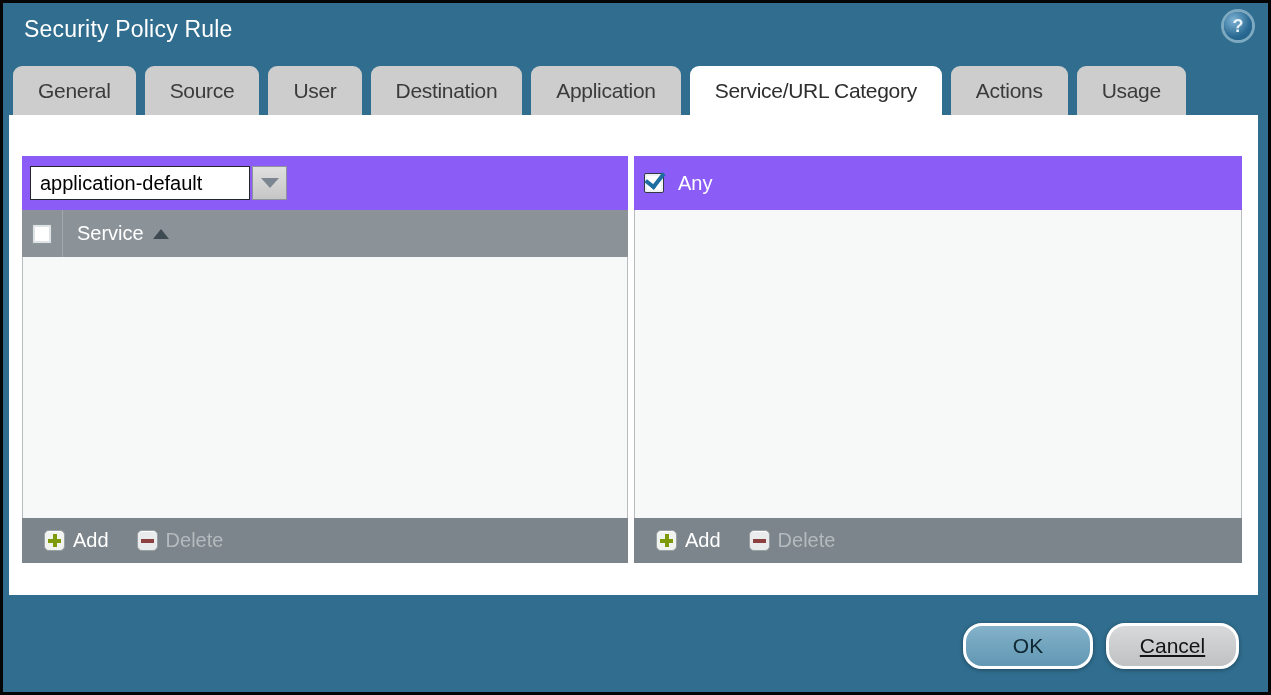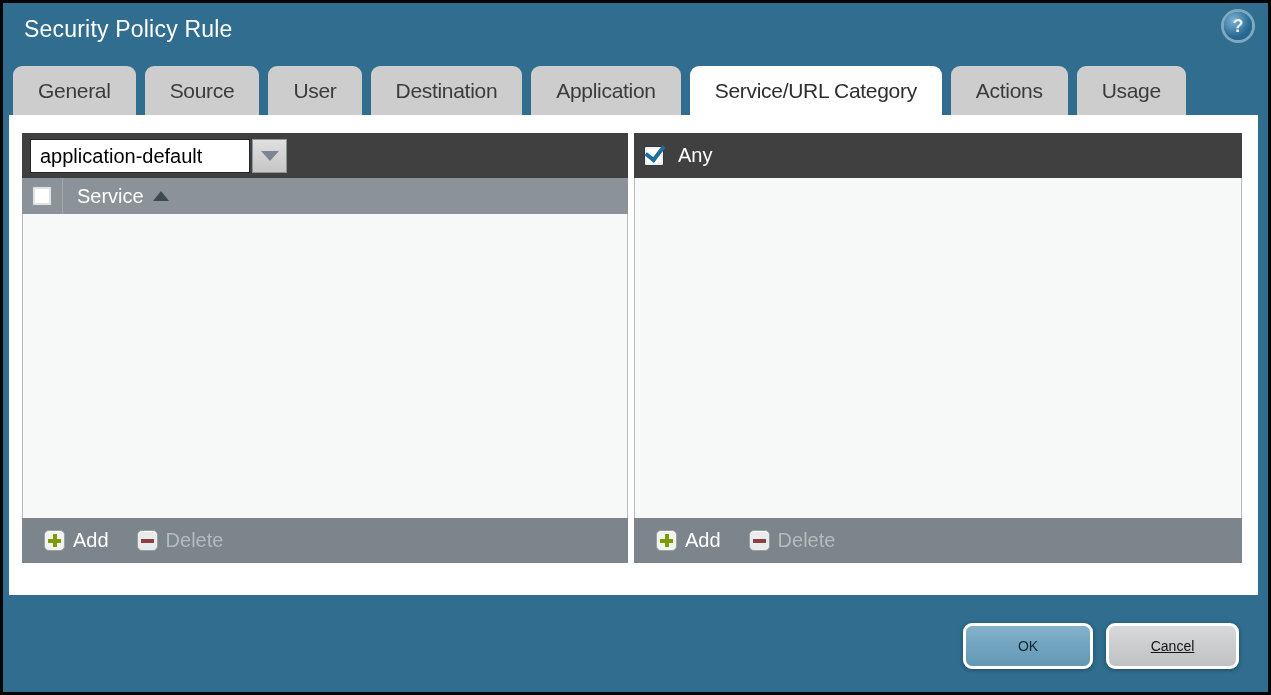--- a/index.html
+++ b/index.html
@@ -43,25 +43,25 @@
   .content {
     position: absolute; left: 6px; top: 112px;
     width: 1249px; height: 480px; background: #ffffff;
   }
 
   .panel { position: absolute; display: flex; flex-direction: column; }
   .panel.left  { left: 19px;  top: 130px; width: 606px; height: 430px; }
   .panel.right { left: 631px; top: 130px; width: 608px; height: 430px; }
 
   .panel-topbar {
-    height: 45px; background: #404040;
-    display: flex; align-items: center; flex: 0 0 auto;
+    height: 54px; background: #8b5cf6;
+    display: flex; align-items: center; flex: 0 0 auto; margin-top: 23px;
   }
   .panel-colheader {
-    height: 36px; background: #8b9399;
+    height: 47px; background: #8b9399;
     display: flex; align-items: center; flex: 0 0 auto;
   }
   .panel-body {
     flex: 1 1 auto; background: #f7f8f8;
     border-left: 1px solid #b8bcbf; border-right: 1px solid #b8bcbf;
   }
   .panel-toolbar {
     height: 45px; background: #7c858b;
     display: flex; align-items: center; flex: 0 0 auto; padding-left: 12px;
   }
@@ -138,22 +138,22 @@
     content: ""; position: absolute; left: 3px; top: 8px;
     width: 13px; height: 4px; background: #8c4040;
   }
   .tool-label { font-size: 20px; margin-left: 8px; }
   .tool-label.add-lbl { color: #ffffff; }
   .tool-label.del-lbl { color: #b4babd; }
 
   
   .dlg-btn {
     position: absolute; top: 620px; height: 46px;
-    border: 3px solid #ffffff; border-radius: 9px;
-    font-size: 14px; text-align: center; line-height: 40px;
+    border: 3px solid #ffffff; border-radius: 19px;
+    font-size: 21px; text-align: center; line-height: 40px;
     box-shadow: 0 1px 4px rgba(0,0,0,0.35); cursor: pointer;
     font-family: "Liberation Sans", sans-serif;
   }
   .btn-ok {
     left: 960px; width: 130px;
     background: linear-gradient(#84b2ca, #6197b3);
     color: #0f2733;
   }
   .btn-cancel {
     left: 1103px; width: 133px;

